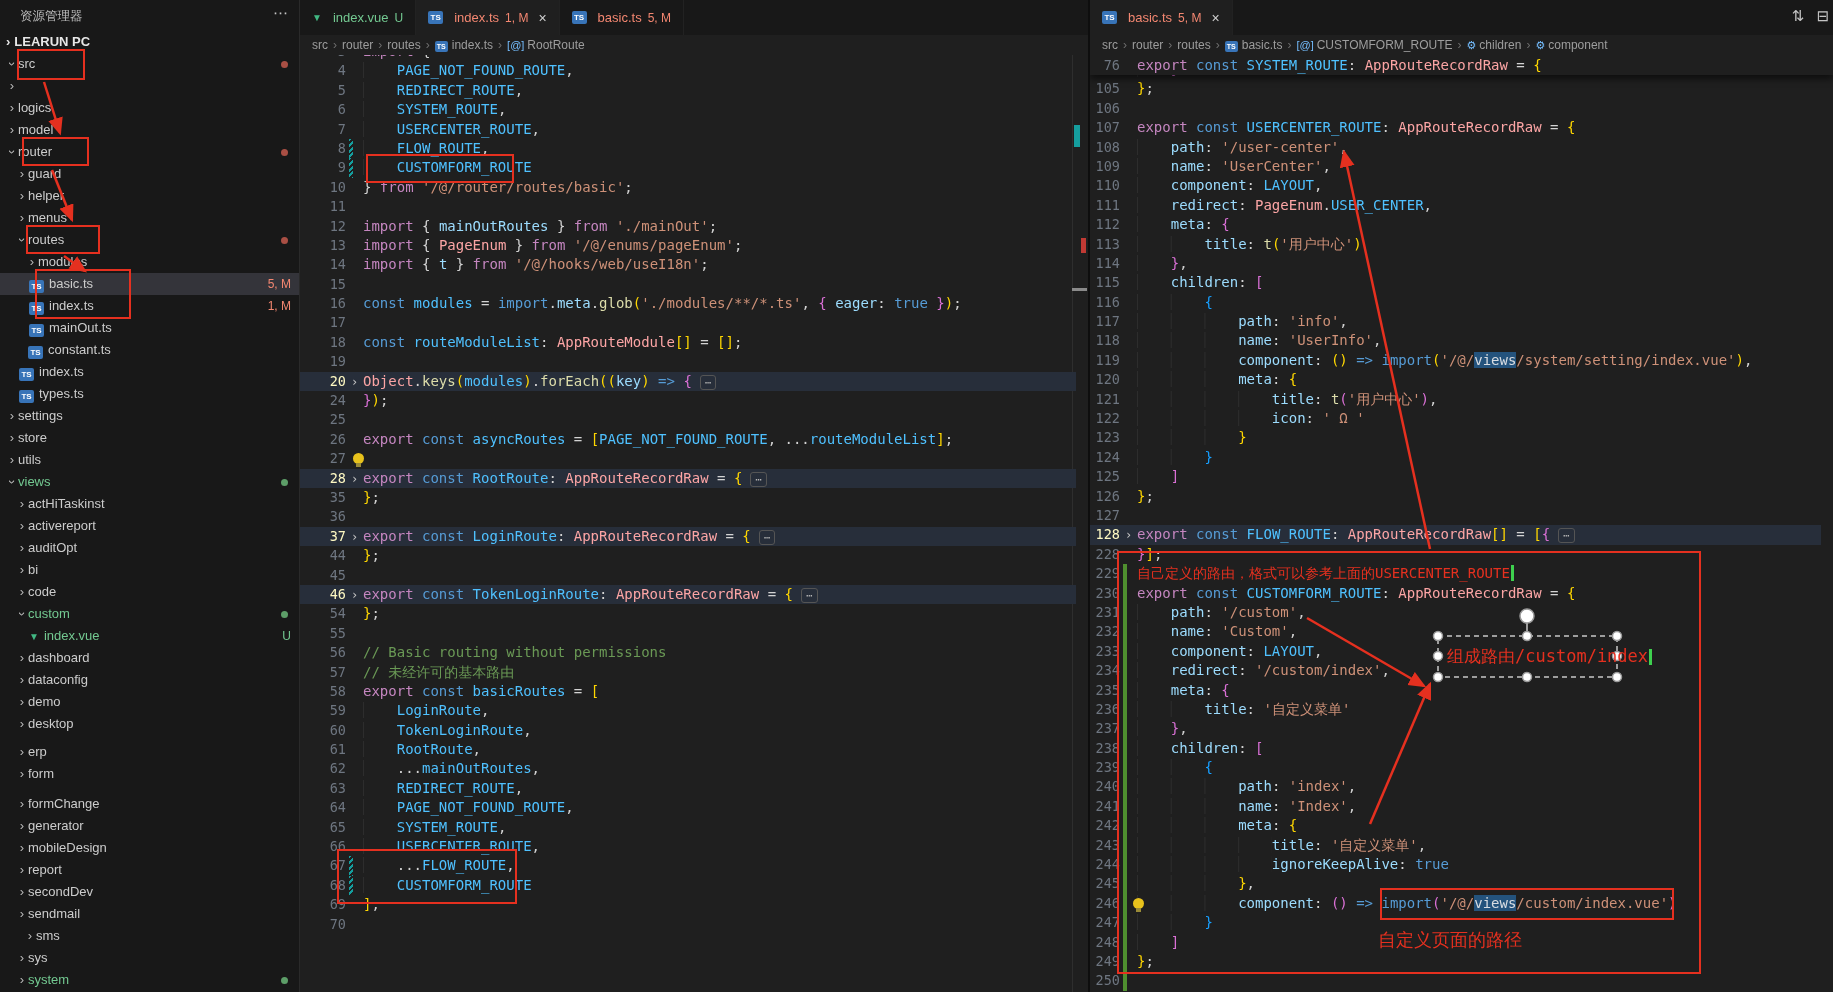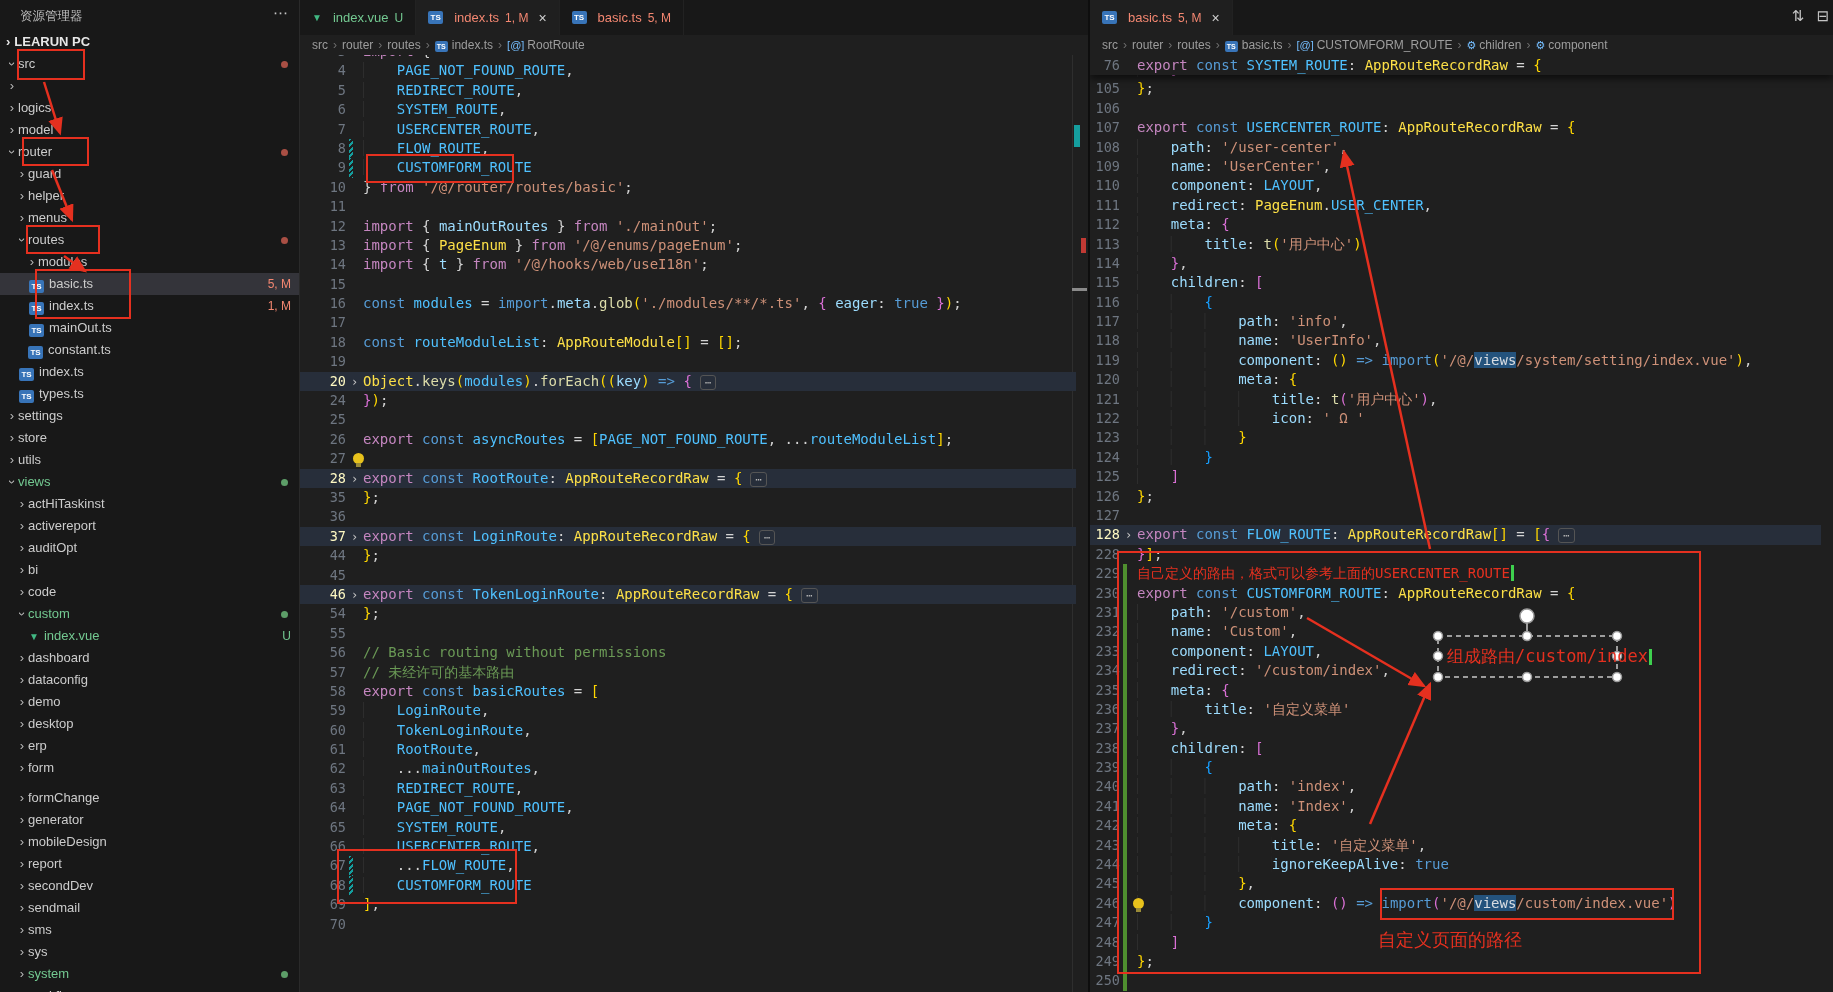--- a/index.html
+++ b/index.html
@@ -59,21 +59,21 @@
   .row.h .num{color:#fef9c3}
   #g1 .num{width:46px}
   #g2 .num{width:30px}
   .fold{display:inline-block;width:17px;text-align:center;color:#c5c5c5;font-size:12px}
   .gmark{position:absolute;top:0;bottom:0;width:4px}
   #g1 .gmark{left:49px}
   #g2 .gmark{left:33px}
   .gmark.t{background:repeating-linear-gradient(135deg,#159e9e 0 2px,#1f1f1f 2px 4px)}
   .gmark.g{background:#4f8f2f}
   .ind{background-image:linear-gradient(90deg,#2d2d2d 1px,transparent 1px);background-size:33.72px 100%}
-  .k{color:#C586C0}.b{color:#569CD6}.v{color:#9CDCFE}.C{color:#4FC1FF}.t{color:#fde047}
+  .k{color:#C586C0}.b{color:#569CD6}.v{color:#9CDCFE}.C{color:#4FC1FF}.t{color:#fca5a5}
   .f{color:#DCDCAA}.s{color:#CE9178}.c{color:#6A9955}.p{color:#d4d4d4}
   .y{color:#FFD700}.m{color:#DA70D6}.u{color:#179FFF}
   .w{background:#24537d;color:#d9dde2}
   .ar{color:#e5301f}
   .caret{display:inline-block;width:3px;height:16px;background:#3ed04e;vertical-align:-3px;margin-left:1px}
   .dots{border:1px solid #555;border-radius:3px;padding:0 4px;margin-left:8px;color:#b5b5b5;font-size:11px}
   .bulb{position:absolute;width:11px;height:11px;border-radius:50%;background:#e8c21c;top:4px}
   .bulb:after{content:"";position:absolute;left:3px;top:10px;width:5px;height:4px;background:#9a8b37}
   #g1 .bulb{left:53px}
   #g2 .bulb{left:43px}
@@ -124,29 +124,29 @@
         <div class="trow" style="padding-left: 16px;"><span class="chev">›</span><span class="lbl">activereport</span></div>
         <div class="trow" style="padding-left: 16px;"><span class="chev">›</span><span class="lbl">auditOpt</span></div>
         <div class="trow" style="padding-left: 16px;"><span class="chev">›</span><span class="lbl">bi</span></div>
         <div class="trow" style="padding-left: 16px;"><span class="chev">›</span><span class="lbl">code</span></div>
         <div class="trow" style="padding-left: 16px;"><span class="chev open">›</span><span class="lbl green">custom</span><span class="tdot green"></span></div>
         <div class="trow" style="padding-left: 26px;"><span style="display: inline-block; width: 3px;"></span><span class="vico">▼</span><span class="lbl green">index.vue</span><span class="tbadge green">U</span></div>
         <div class="trow" style="padding-left: 16px;"><span class="chev">›</span><span class="lbl">dashboard</span></div>
         <div class="trow" style="padding-left: 16px;"><span class="chev">›</span><span class="lbl">dataconfig</span></div>
         <div class="trow" style="padding-left: 16px;"><span class="chev">›</span><span class="lbl">demo</span></div>
         <div class="trow" style="padding-left: 16px;"><span class="chev">›</span><span class="lbl">desktop</span></div>
-        <div class="trow" style="padding-left: 16px;"><span class="chev">›</span><span class="lbl">erp</span></div>
+        <div class="trow" style="padding-left: 16px; margin-top: 6px;"><span class="chev">›</span><span class="lbl">erp</span></div>
         <div class="trow" style="padding-left: 16px;"><span class="chev">›</span><span class="lbl">form</span></div>
         <div class="trow" style="padding-left: 16px; margin-top: 8px;"><span class="chev">›</span><span class="lbl">formChange</span></div>
         <div class="trow" style="padding-left: 16px;"><span class="chev">›</span><span class="lbl">generator</span></div>
         <div class="trow" style="padding-left: 16px;"><span class="chev">›</span><span class="lbl">mobileDesign</span></div>
         <div class="trow" style="padding-left: 16px;"><span class="chev">›</span><span class="lbl">report</span></div>
         <div class="trow" style="padding-left: 16px;"><span class="chev">›</span><span class="lbl">secondDev</span></div>
         <div class="trow" style="padding-left: 16px;"><span class="chev">›</span><span class="lbl">sendmail</span></div>
-        <div class="trow" style="padding-left: 16px;"><span class="chev">›</span><span class="lbl">sms</span></div>
+        <div class="trow" style="padding-left: 24px;"><span class="chev">›</span><span class="lbl">sms</span></div>
         <div class="trow" style="padding-left: 16px;"><span class="chev">›</span><span class="lbl">sys</span></div>
         <div class="trow" style="padding-left: 16px;"><span class="chev">›</span><span class="lbl green">system</span><span class="tdot green"></span></div>
         <div class="trow" style="padding-left: 16px;"><span class="chev">›</span><span class="lbl">workflow</span></div>
       </div>
   </aside>
 
   <div id="g1" class="group">
     <div class="tabbar">
         <div class="tab">
           <span class="vico">▼</span>

